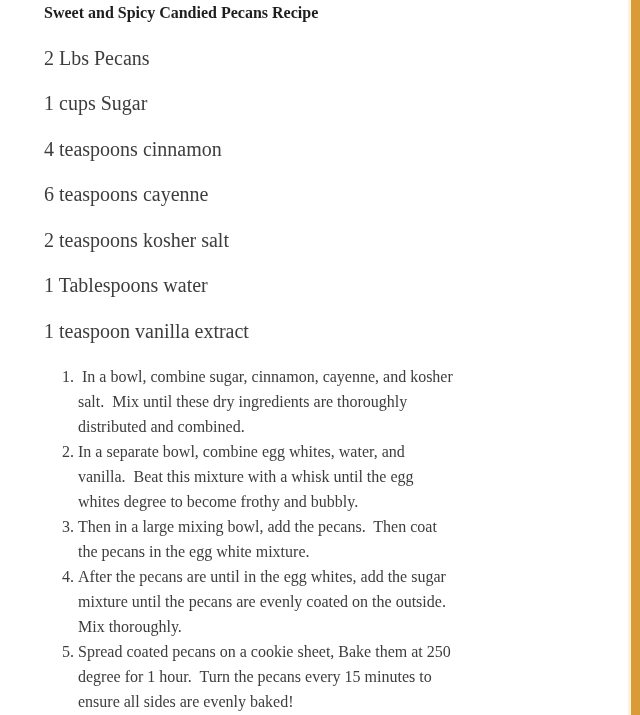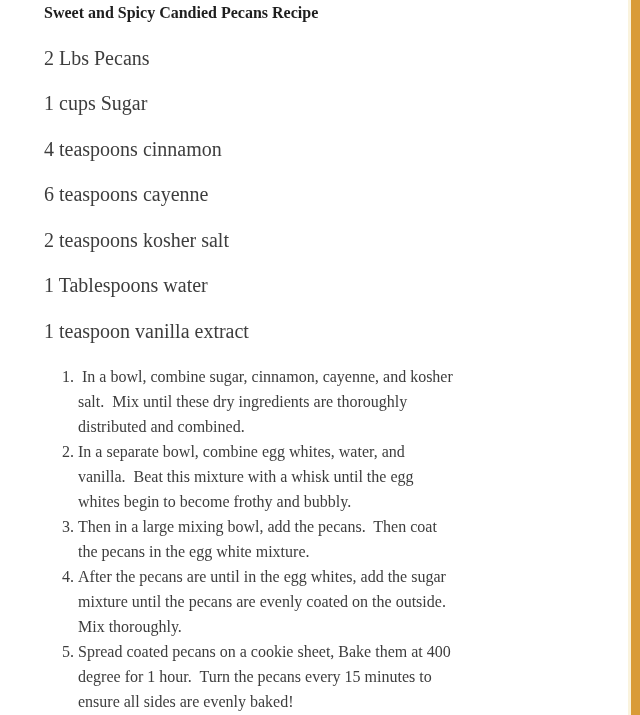--- a/index.html
+++ b/index.html
@@ -81,23 +81,23 @@
     <p class="ing">2 Lbs Pecans</p>
     <p class="ing">1 cups Sugar</p>
     <p class="ing">4 teaspoons cinnamon</p>
     <p class="ing">6 teaspoons cayenne</p>
     <p class="ing">2 teaspoons kosher salt</p>
     <p class="ing">1 Tablespoons water</p>
     <p class="ing">1 teaspoon vanilla extract</p>
 
     <ol class="steps">
       <li> In a bowl, combine sugar, cinnamon, cayenne, and kosher salt.  Mix until these dry ingredients are thoroughly distributed and combined.</li>
-      <li>In a separate bowl, combine egg whites, water, and vanilla.  Beat this mixture with a whisk until the egg whites begin to become frothy and bubbly.</li>
+      <li>In a separate bowl, combine egg whites, water, and vanilla.  Beat this mixture with a whisk until the egg whites degree to become frothy and bubbly.</li>
       <li>Then in a large mixing bowl, add the pecans.  Then coat the pecans in the egg white mixture.</li>
       <li>After the pecans are until in the egg whites, add the sugar mixture until the pecans are evenly coated on the outside.  Mix thoroughly.</li>
-      <li>Spread coated pecans on a cookie sheet, Bake them at 400 degree for 1 hour.  Turn the pecans every 15 minutes to ensure all sides are evenly baked!</li>
+      <li>Spread coated pecans on a cookie sheet, Bake them at 250 degree for 1 hour.  Turn the pecans every 15 minutes to ensure all sides are evenly baked!</li>
     </ol>
 
   </div>
 
   <div class="edge-highlight"></div>
   <div class="edge-strip"></div>
 </div>
 
 </body></html>

